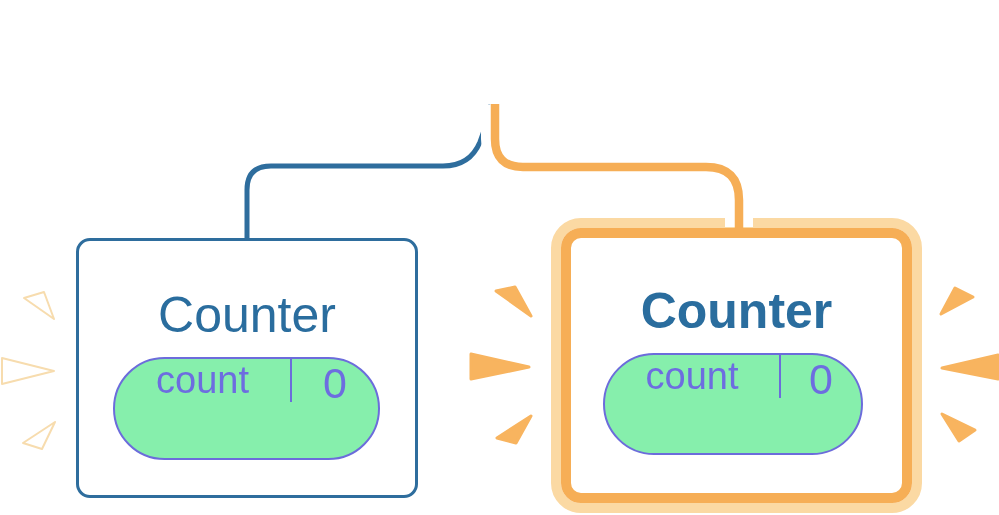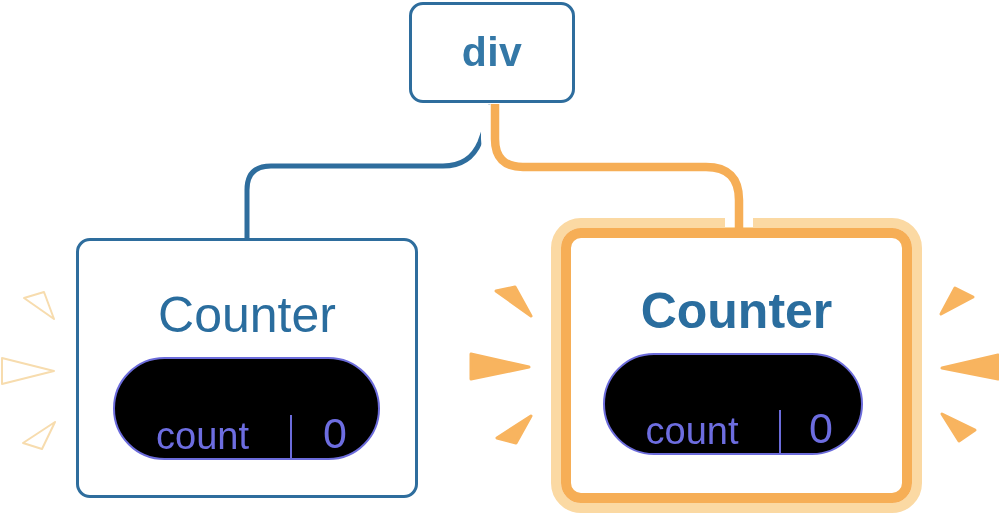--- a/index.html
+++ b/index.html
@@ -33,21 +33,21 @@
     background:transparent;z-index:1;
   }
   .card-right-inner{
     position:relative;width:100%;height:100%;box-sizing:border-box;
     border:10px solid #f6ae56;border-radius:20px;background:#ffffff;
   }
   
   .pill{
     position:absolute;box-sizing:border-box;
     border:2.5px solid #6c6cdb;border-radius:999px;
-    display:flex;align-items:flex-end;background:#000000;
+    display:flex;align-items:flex-start;background:#86efac;
   }
   .pill-left{left:34px;top:116px;width:267px;height:103px;}
   .pill-right{left:32px;top:115px;width:260px;height:102px;}
   .pill-key{
     flex:0 0 175px;display:flex;align-items:center;justify-content:center;
     border-right:2.5px solid #6c6cdb;
     font-size:38px;color:#6d6de0;
   }
   .pill-right .pill-key{flex-basis:174px;}
   .pill-value{
@@ -58,23 +58,20 @@
   .overlay{
     position:absolute;left:0;top:0;width:999px;height:515px;
     z-index:2;pointer-events:none;
   }
 </style>
 </head>
 <body>
 
 <div class="stage">
 
-  <div class="root-node">
-    <span>div</span>
-  </div>
 
   <div class="card-left">
     <div class="card-title">Counter</div>
     <div class="pill pill-left">
       <div class="pill-key">count</div>
       <div class="pill-value">0</div>
     </div>
   </div>
 
   <div class="card-right-outer">

